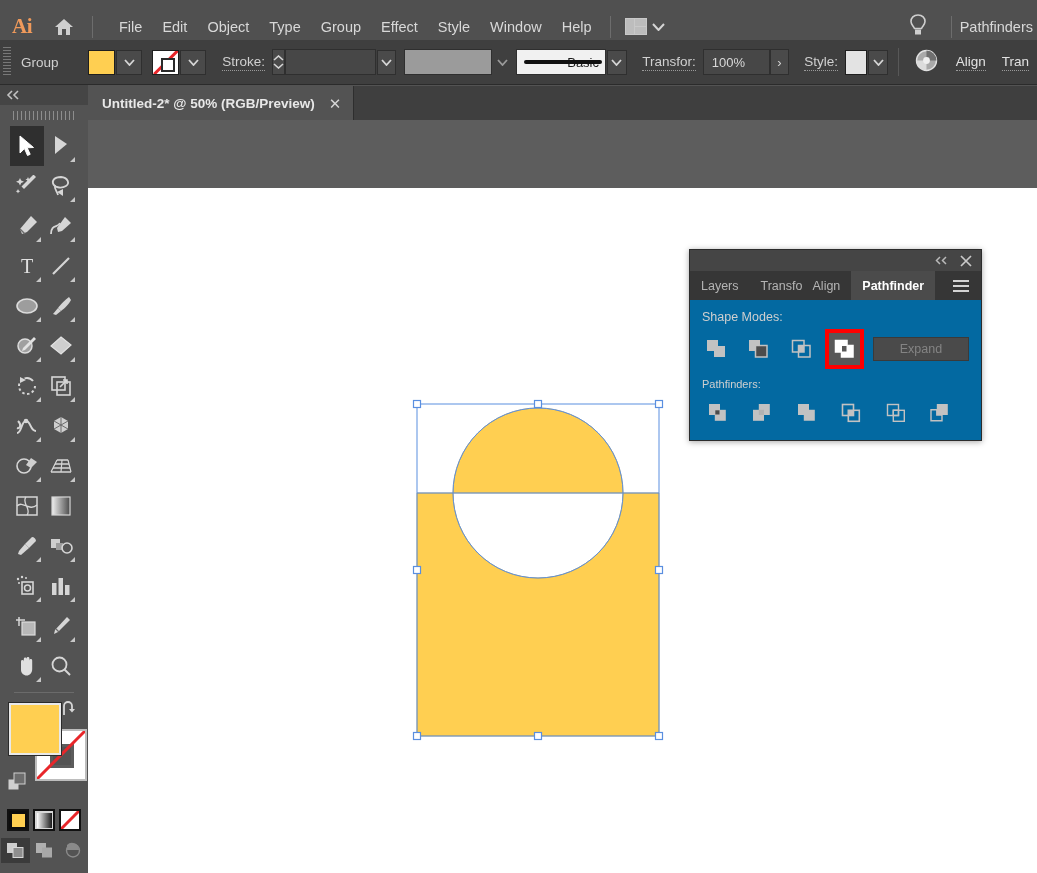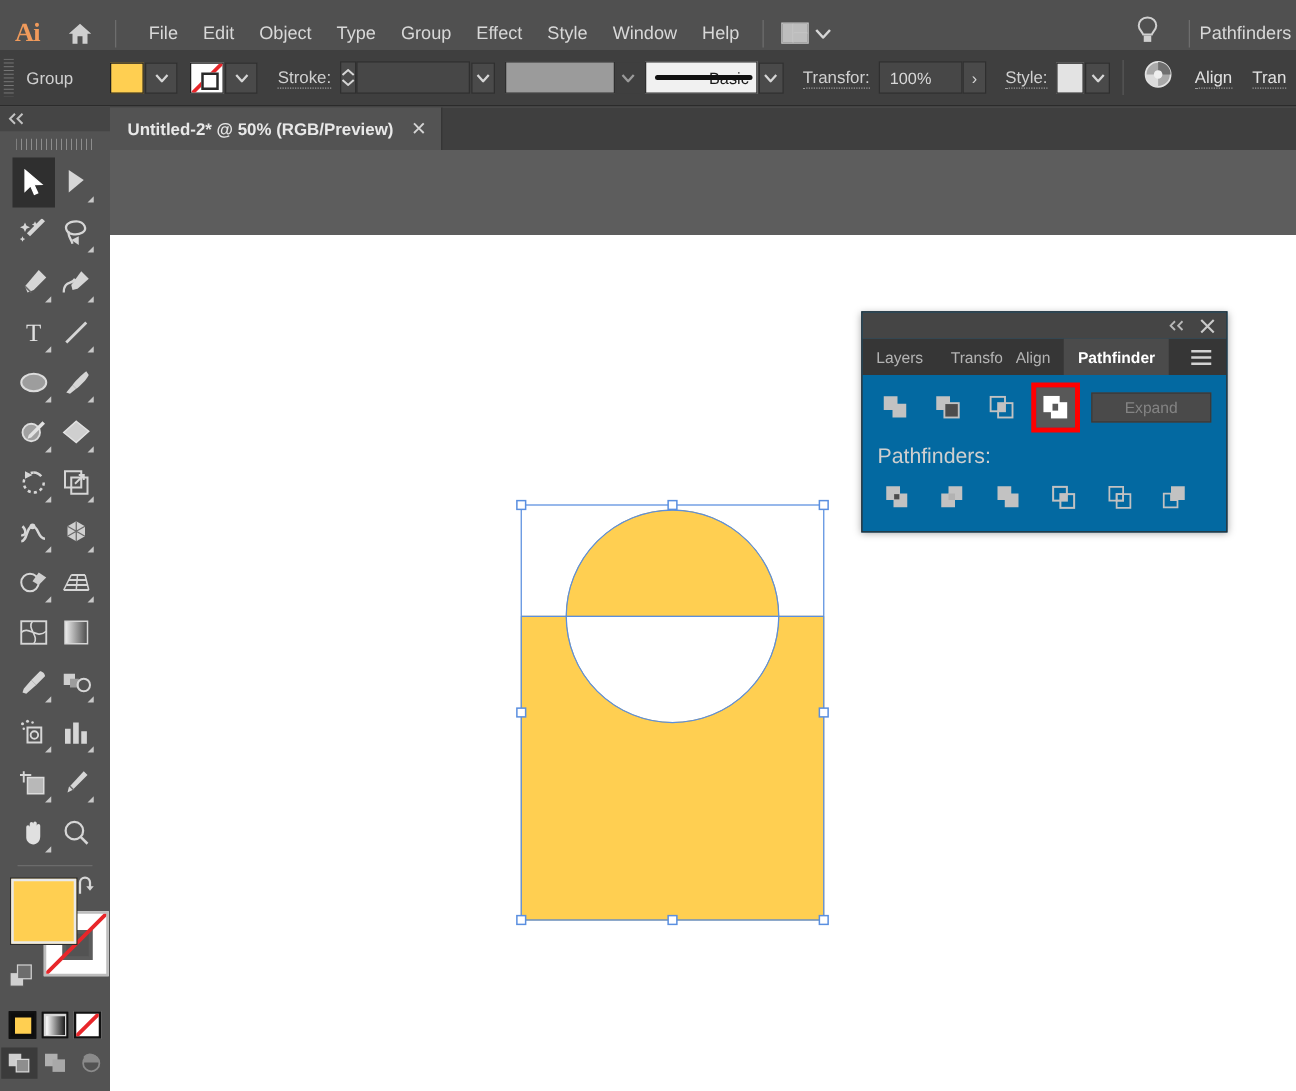--- a/index.html
+++ b/index.html
@@ -239,21 +239,21 @@
     outline: 4px solid #ff0000; background: #585858;
     width: 35px; height: 32px;
   }
   .expand-btn {
     margin-left: auto; width: 108px; height: 24px; background: #4a4a4a;
     border: 1px solid #3a3a3a; color: #848484; font-size: 12.5px;
     display: flex; align-items: center; justify-content: center;
   }
   .pf-row2 { display: flex; align-items: center; margin-top: 3px; }
   .pf-row2 .pf-btn { margin-right: 13px; }
-  .panel-label2 { color: #cfcfcf; font-size: 17px; margin: 13px 0 9px 0; }
+  .panel-label2 { color: #cfcfcf; font-size: 11px; margin: 13px 0 9px 0; }
 </style>
 </head>
 <body>
 
 <div class="app">
 
   <div class="menubar">
     <div class="ai-logo">Ai</div>
     <div class="home-icon">
       <svg width="22" height="20" viewBox="0 0 22 20">
@@ -733,20 +733,21 @@
       <div class="ptab-menu">
         <div class="hamb">
             <i></i>
             <i></i>
             <i></i>
           </div>
       </div>
     </div>
 
     <div class="panel-body">
+      <div class="panel-label">Shape Modes:</div>
 
       <div class="pf-row">
 
         <div class="pf-btn">
           <svg width="23" height="22" viewBox="0 0 23 22">
             <path d="M2 2 L13 2 L13 8 L20 8 L20 19 L9 19 L9 13 L2 13 Z" fill="#c2c2c2"></path>
           </svg>
         </div>
 
         <div class="pf-btn">

